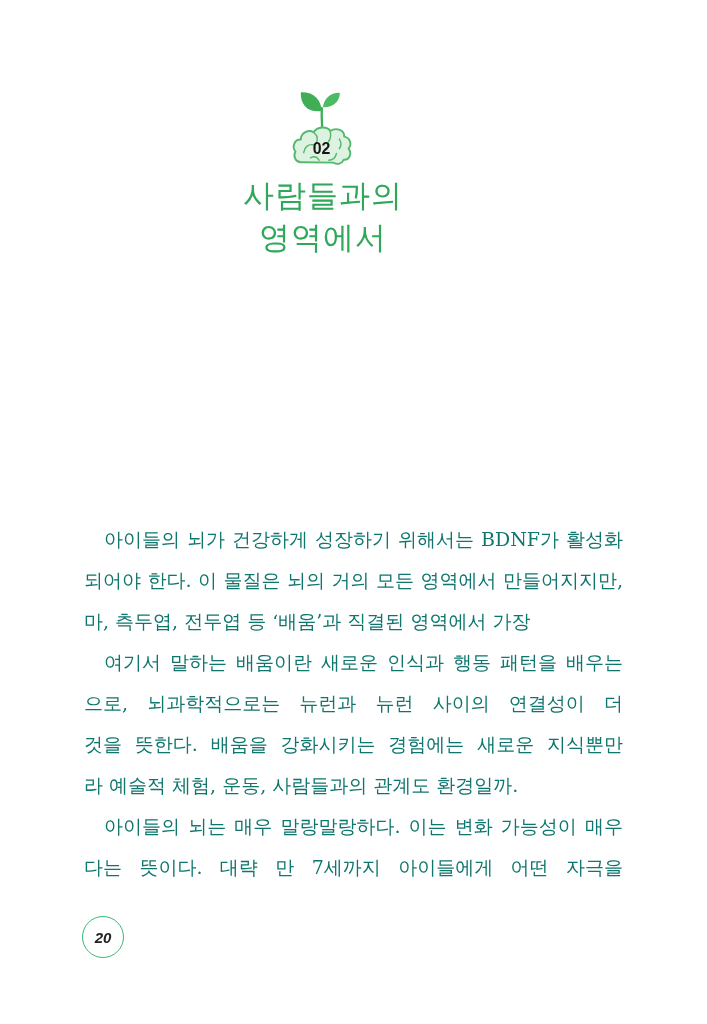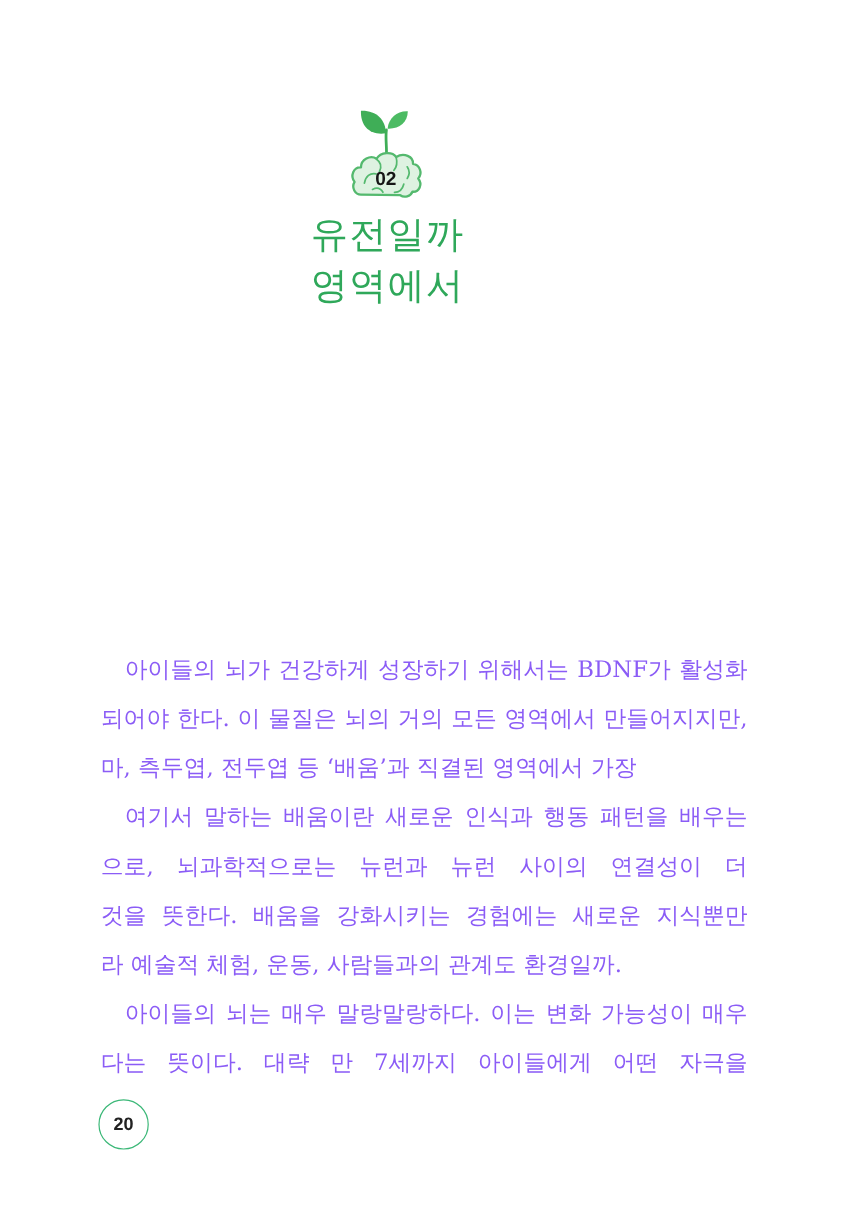--- a/index.html
+++ b/index.html
@@ -33,23 +33,23 @@
     letter-spacing: 1px;
     font-weight: 400;
     color: #2fa85a;
     font-family: "Liberation Sans", "DejaVu Sans", sans-serif;
   }
 
   
   .body-text {
     position: absolute;
     left: 84px;
-    top: 538px;
+    top: 519px;
     width: 539px;
-    color: #8b5cf6;
+    color: #0f766e;
     font-family: "DejaVu Serif", "Liberation Serif", serif;
   }
   .body-text .line {
     width: 539px;
     height: 41px;
     line-height: 41px;
     font-size: 19px;
     overflow: hidden;
     word-break: keep-all;
     white-space: normal;
@@ -68,20 +68,21 @@
     position: absolute;
     left: 82px;
     top: 916px;
     width: 42px;
     height: 42px;
     border: 1.5px solid #3cb878;
     border-radius: 50%;
     display: flex;
     align-items: center;
     justify-content: center;
+    font-style: italic;
   }
   .page-number-badge span {
     font-size: 15px;
     font-weight: 600;
     color: #222222;
     font-family: "Liberation Sans", "DejaVu Sans", sans-serif;
   }
 </style>
 </head>
 <body>
@@ -107,21 +108,21 @@
       <path d="M40.5,47 C41.5,51 41,55 38.5,58"></path>
       <path d="M50,55 C52,58 52,62 50,65"></path>
       <path d="M47,70 C46,74 43,77 39,77"></path>
       <path d="M20,74.5 C24,72.5 27,73.5 29,77"></path>
     </g>
 
     <text x="31.5" y="71" text-anchor="middle" font-family="Liberation Sans, DejaVu Sans, sans-serif" font-size="16.5" font-weight="bold" fill="#161616">02</text>
   </svg>
 
   <div class="chapter-title">
-    <div>유전일까</div>
+    <div>사람들과의</div>
     <div>영역에서</div>
   </div>
 
   <div class="body-text">
       <div class="line indent just">아이들의 뇌가 건강하게 성장하기 위해서는 BDNF가 활성화</div>
       <div class="line just">되어야 한다. 이 물질은 뇌의 거의 모든 영역에서 만들어지지만, 해</div>
       <div class="line">마, 측두엽, 전두엽 등 ‘배움’과 직결된 영역에서 가장 활성화된다.</div>
       <div class="line indent just">여기서 말하는 배움이란 새로운 인식과 행동 패턴을 배우는 것</div>
       <div class="line just">으로, 뇌과학적으로는 뉴런과 뉴런 사이의 연결성이 더 강화되는</div>
       <div class="line just">것을 뜻한다. 배움을 강화시키는 경험에는 새로운 지식뿐만 아니</div>

